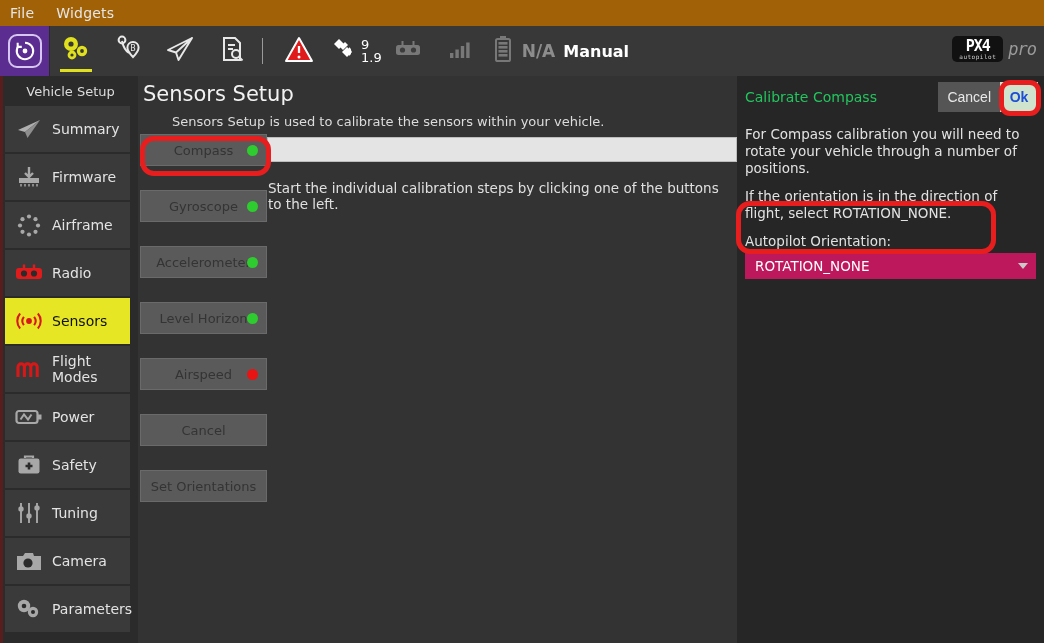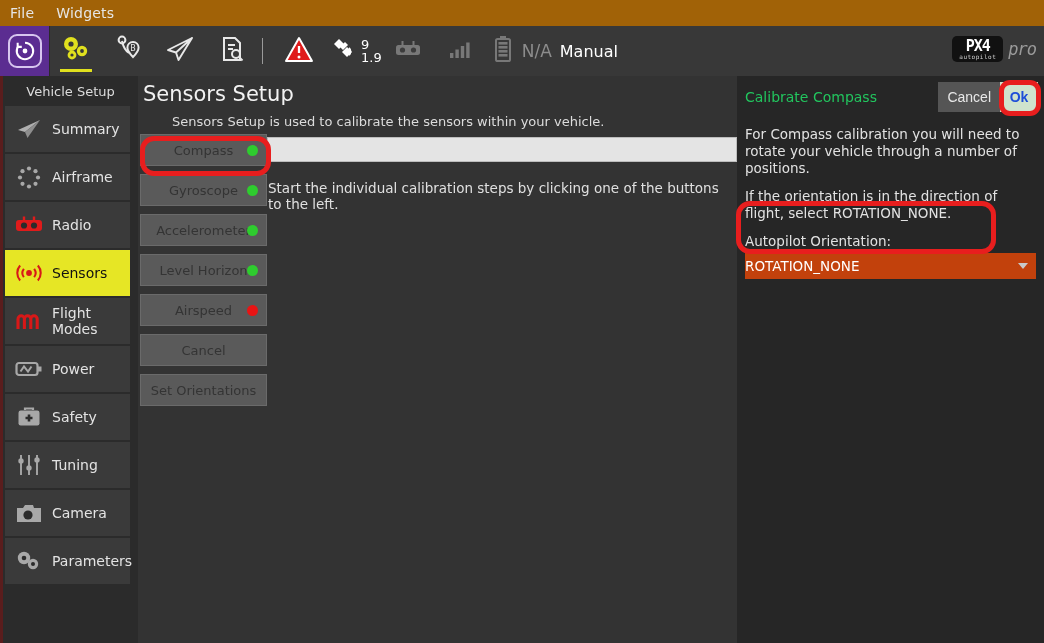--- a/index.html
+++ b/index.html
@@ -41,21 +41,21 @@
     content: ""; position: absolute; bottom: 4px; left: 10px; right: 10px;
     height: 3px; background: #e0e01e;
   }
   .tb-sep {
     width: 1px; height: 26px; background: #9a9a9a; margin: 0 10px 0 4px;
   }
   .gps-nums {
     display: flex; flex-direction: column; justify-content: center;
     color: #ffffff; font-size: 13px; line-height: 13px; margin-left: -4px;
   }
-  .tb-text { color: #ffffff; font-size: 16px; margin-left: 8px; }
+  .tb-text { color: #ffffff; font-size: 16px; margin-left: 8px; font-weight: bold; }
   .tb-text.dim { color: #8c8c8c; font-size: 17px; margin-left: 2px; }
   .px4logo {
     position: absolute; right: 8px; top: 10px;
     display: flex; align-items: center; gap: 5px;
   }
   .px4-box {
     background: #111; border-radius: 5px; padding: 3px 7px 2px 7px;
     display: flex; flex-direction: column; align-items: center;
   }
   .px4-top { color: #fff; font-size: 15px; font-weight: bold; 
@@ -85,21 +85,21 @@
   
   .main {
     position: absolute; top: 76px; left: 138px; width: 599px; height: 567px;
     background: #333333;
   }
   .main-title { color: #f2f2f2; font-size: 21px; padding: 6px 0 0 5px; }
   .main-sub { color: #dcdcdc; font-size: 13px; padding: 8px 0 0 5px; margin-left: 29px; }
 
   .calcol { position: absolute; top: 58px; left: 2px; width: 127px; }
   .calbtn {
-    height: 32px; margin-bottom: 8px; background: #5a5a5a;
+    height: 32px; margin-bottom: 24px; background: #5a5a5a;
     border: 1px solid #6a6a6a;
     display: flex; align-items: center; justify-content: center;
     position: relative;
   }
   .calbtn .t { color: #343434; font-size: 13px; }
   .dot { position: absolute; right: 8px; width: 11px; height: 11px; border-radius: 50%; }
 
   .progress {
     position: absolute; top: 61px; left: 129px; width: 470px; height: 25px;
     background: #e4e4e4; border: 1px solid #bdbdbd;
@@ -127,22 +127,22 @@
   }
   .btn-ok {
     background: #cfe3cd; color: #1d4ed8; font-size: 14px; font-weight: bold;
     height: 30px; width: 38px; display: flex; align-items: center;
     justify-content: center; border: none; margin-right: 6px;
   }
   .rp-body { padding: 8px 8px 0 8px; }
   .rp-p { color: #e2e2e2; font-size: 13.5px; line-height: 17px; margin-bottom: 11px; }
   .rp-lbl { color: #e2e2e2; font-size: 13.5px; margin-bottom: 4px; }
   .combo {
-    height: 26px; background: #c2410c; display: flex; align-items: center;
-    padding: 0 0; position: relative;
+    height: 26px; background: #be185d; display: flex; align-items: center;
+    padding: 0 10px; position: relative;
   }
   .combo .v { color: #ffffff; font-size: 13.5px; }
   .combo .chev {
     position: absolute; right: 8px; width: 0; height: 0;
     border-left: 5px solid transparent; border-right: 5px solid transparent;
     border-top: 6px solid #c9c9c9;
   }
 
   
   .ring { position: absolute; border: 5px solid #e81e1e; border-radius: 14px; pointer-events: none; }
@@ -305,20 +305,36 @@
     <div class="sb-item">
       <span class="sb-ico">
         <svg width="26" height="22" viewBox="0 0 26 22">
           <path d="M24 2 2 12l7 2z" fill="#b0b0b0"></path>
           <path d="M9 14l2.5 6L24 2z" fill="#8e8e8e"></path>
         </svg>
       </span>
       <span class="lbl">Summary</span>
     </div>
 
+    <div class="sb-item">
+      <span class="sb-ico">
+        <svg width="26" height="24" viewBox="0 0 26 24">
+          <path d="M13 2v9M9 8l4 4 4-4" stroke="#a8a8a8" stroke-width="2.4" fill="none"></path>
+          <rect x="3" y="13" width="20" height="5" fill="#a8a8a8"></rect>
+          <g fill="#8a8a8a">
+            <rect x="4" y="19" width="2" height="2.5"></rect>
+              <rect x="8" y="19" width="2" height="2.5"></rect>
+            <rect x="12" y="19" width="2" height="2.5"></rect>
+              <rect x="16" y="19" width="2" height="2.5"></rect>
+            <rect x="20" y="19" width="2" height="2.5"></rect>
+          </g>
+        </svg>
+      </span>
+      <span class="lbl">Firmware</span>
+    </div>
 
     <div class="sb-item">
       <span class="sb-ico">
         <svg width="26" height="24" viewBox="0 0 26 24">
           <g fill="#a8a8a8">
             <circle cx="13" cy="3.5" r="2.1"></circle>
               <circle cx="19.5" cy="6.2" r="2.1"></circle>
             <circle cx="22" cy="12.5" r="2.1"></circle>
               <circle cx="19.5" cy="18.8" r="2.1"></circle>
             <circle cx="13" cy="21.5" r="2.1"></circle>

